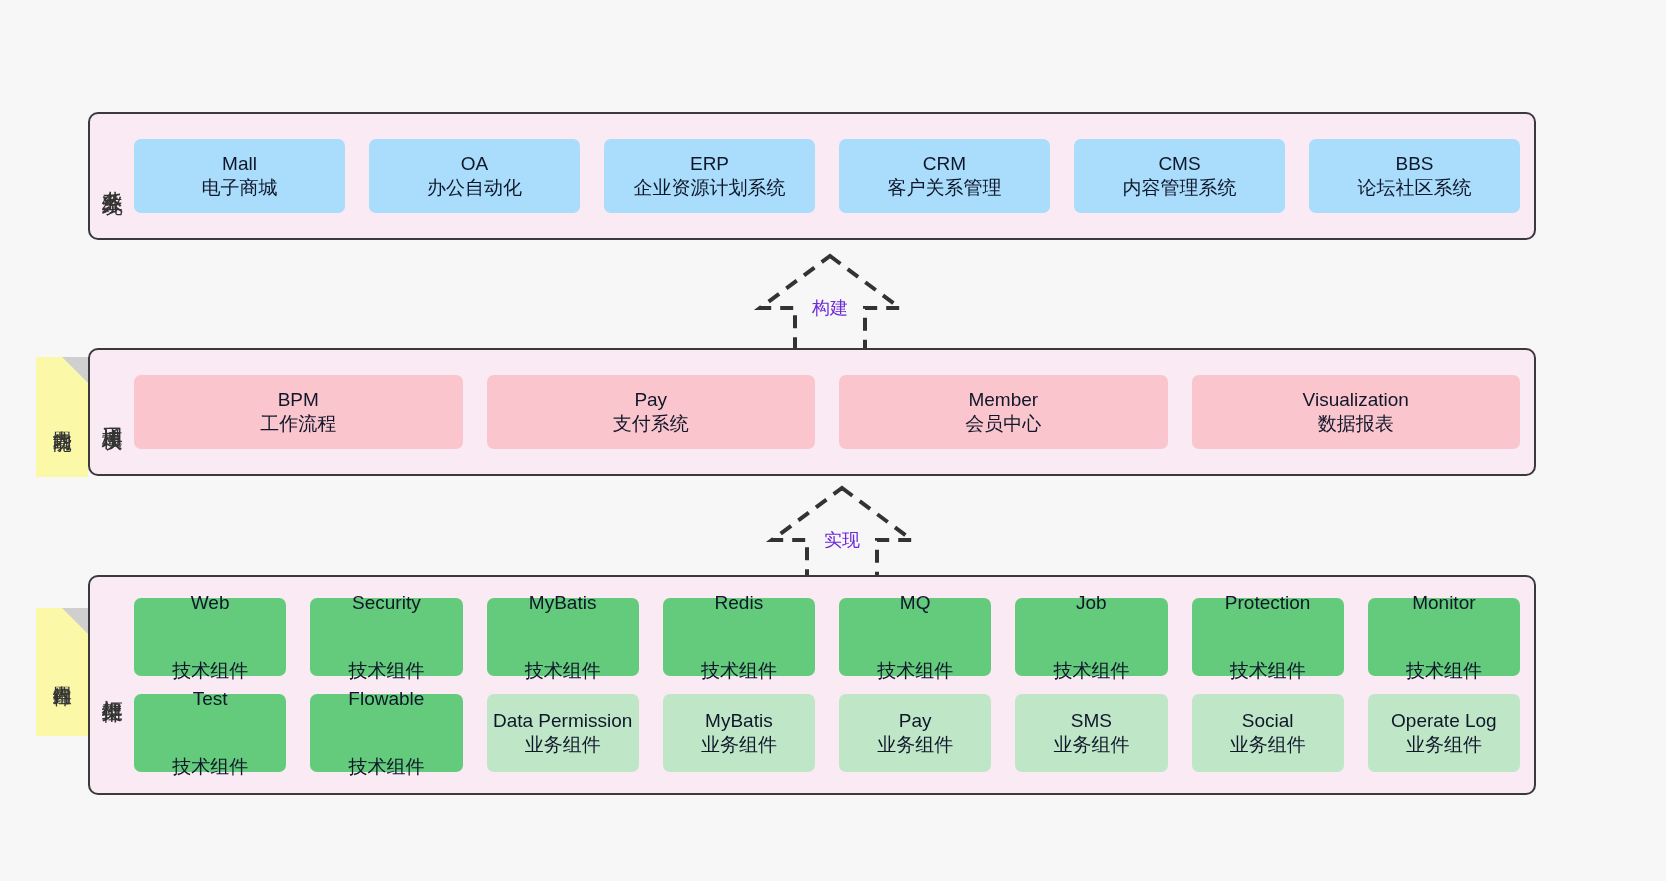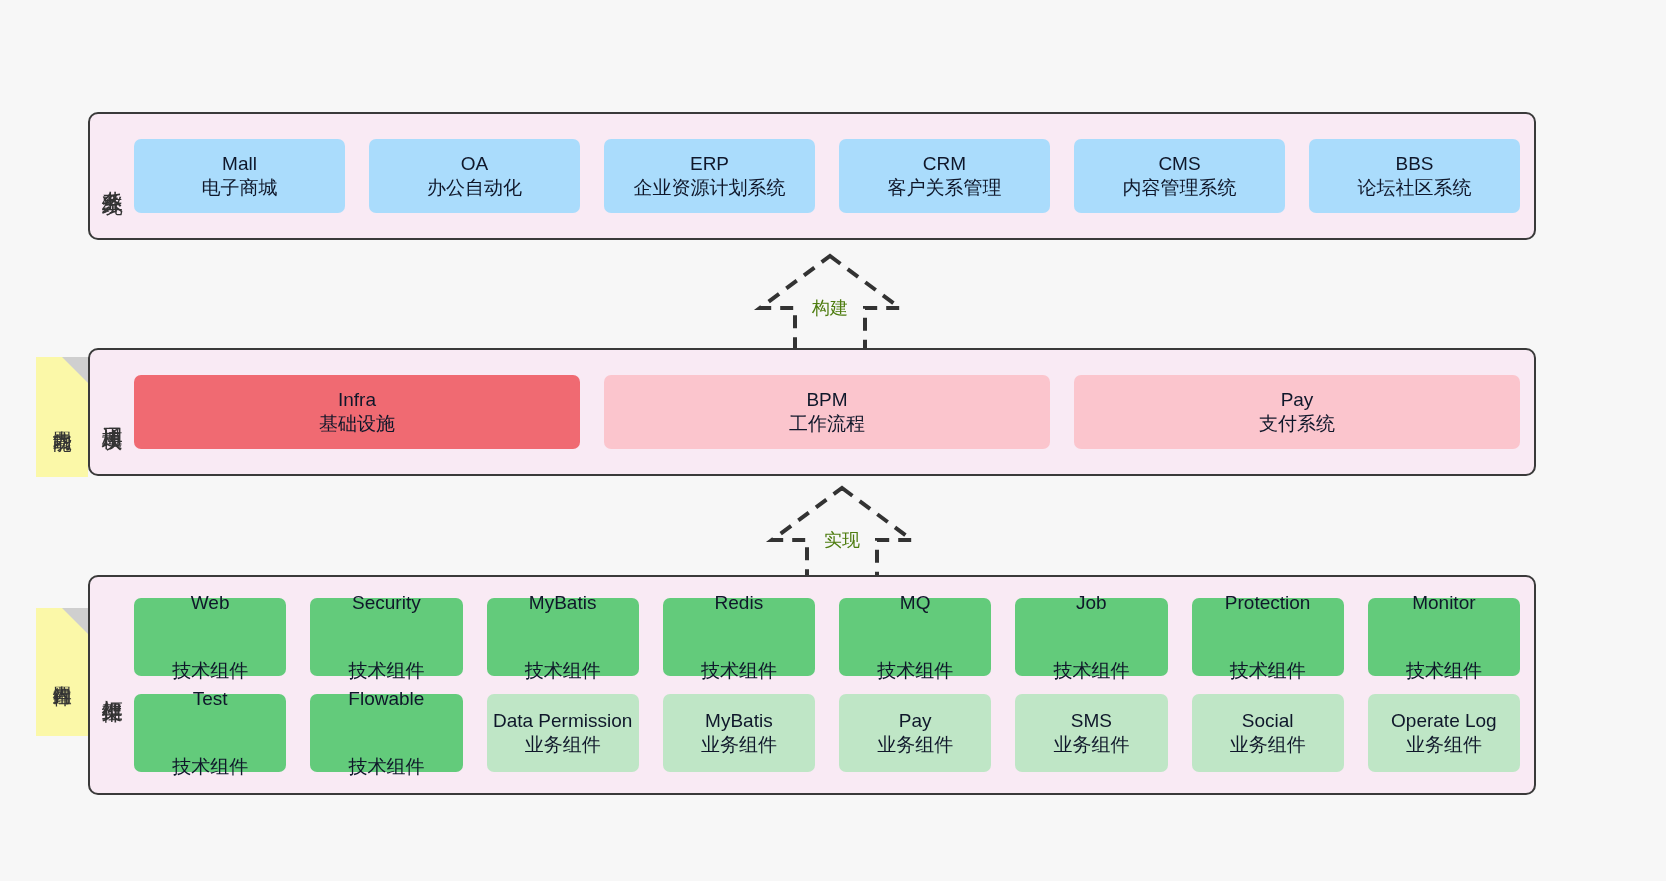--- a/index.html
+++ b/index.html
@@ -133,21 +133,21 @@
     width: 180px;
     height: 110px;
   }
   .arrow svg { display: block; overflow: visible; }
   .arrow-label {
     position: absolute;
     left: 0; right: 0;
     top: 46px;
     text-align: center;
     font-size: 18px;
-    color: #4d7c0f;
+    color: #6d28d9;
     background: transparent;
     user-select: none;
   }
   #arrow-build    { left: 740px; top: 250px; }
   #arrow-implement{ left: 752px; top: 482px; }
 </style>
 </head>
 <body>
 
 <div class="canvas">
@@ -192,31 +192,35 @@
   </div>
 
   <div class="sticky" id="sticky-common">
     <span class="fold"></span>
     <span>内置功能</span>
   </div>
   <div class="band" id="band-common">
     <div class="band-label">通用模块</div>
     <div class="band-body">
       <div class="row">
-        <div class="card c-red">
-          <span class="t1">Infra</span>
-          <span class="t2">基础设施</span>
-        </div>
         <div class="card c-pink">
           <span class="t1">BPM</span>
           <span class="t2">工作流程</span>
         </div>
         <div class="card c-pink">
           <span class="t1">Pay</span>
           <span class="t2">支付系统</span>
+        </div>
+        <div class="card c-pink">
+          <span class="t1">Member</span>
+          <span class="t2">会员中心</span>
+        </div>
+        <div class="card c-pink">
+          <span class="t1">Visualization</span>
+          <span class="t2">数据报表</span>
         </div>
       </div>
     </div>
   </div>
 
   <div class="arrow" id="arrow-implement">
     <svg width="180" height="110" viewBox="0 0 180 110" fill="none">
       <path d="M 90 6 L 160 58 L 125 58 L 125 104 L 55 104 L 55 58 L 20 58 Z" stroke="#333333" stroke-width="4" stroke-dasharray="13 9" fill="none" stroke-linejoin="miter"></path>
     </svg>
     <div class="arrow-label">实现</div>

